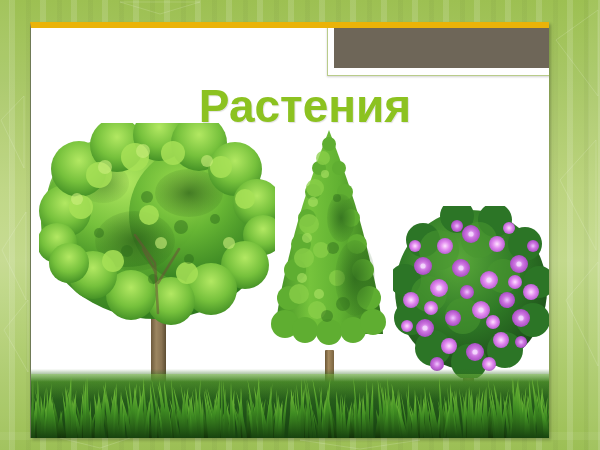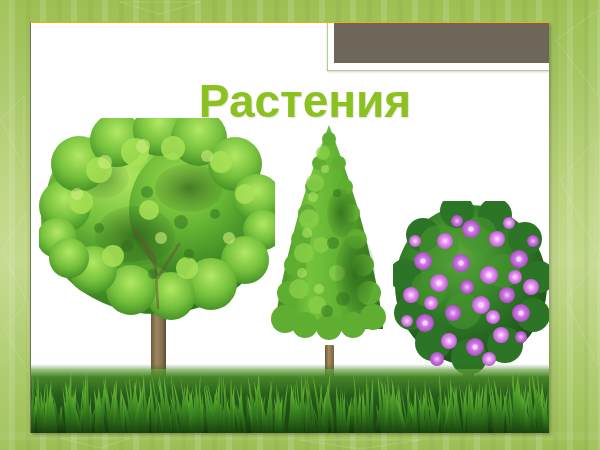--- a/index.html
+++ b/index.html
@@ -27,21 +27,21 @@
       rgba(255,255,255,.00) 26px,
       rgba(0,0,0,.035)      26px,
       rgba(0,0,0,.035)      31px);
     opacity:.85;}
   
   .border-marks{position:absolute;inset:0;opacity:.5;}
 
   
   .panel{position:absolute;left:30px;top:22px;width:518px;height:410px;
          background:#ffffff;
-         border-top:1px solid #eab308;
+         border-top:6px solid #eab308;
          border-left:1px solid #6f7a56;
          box-shadow:2px 2px 3px rgba(0,0,0,.25);
          overflow:hidden;}
 
   
   .grey-block{position:absolute;left:296px;top:-8px;width:249px;height:56px;
               background:#ffffff;
               border:1px solid #b9cc8a;
               box-sizing:border-box;
               box-shadow:0 1px 2px rgba(0,0,0,.18);}

